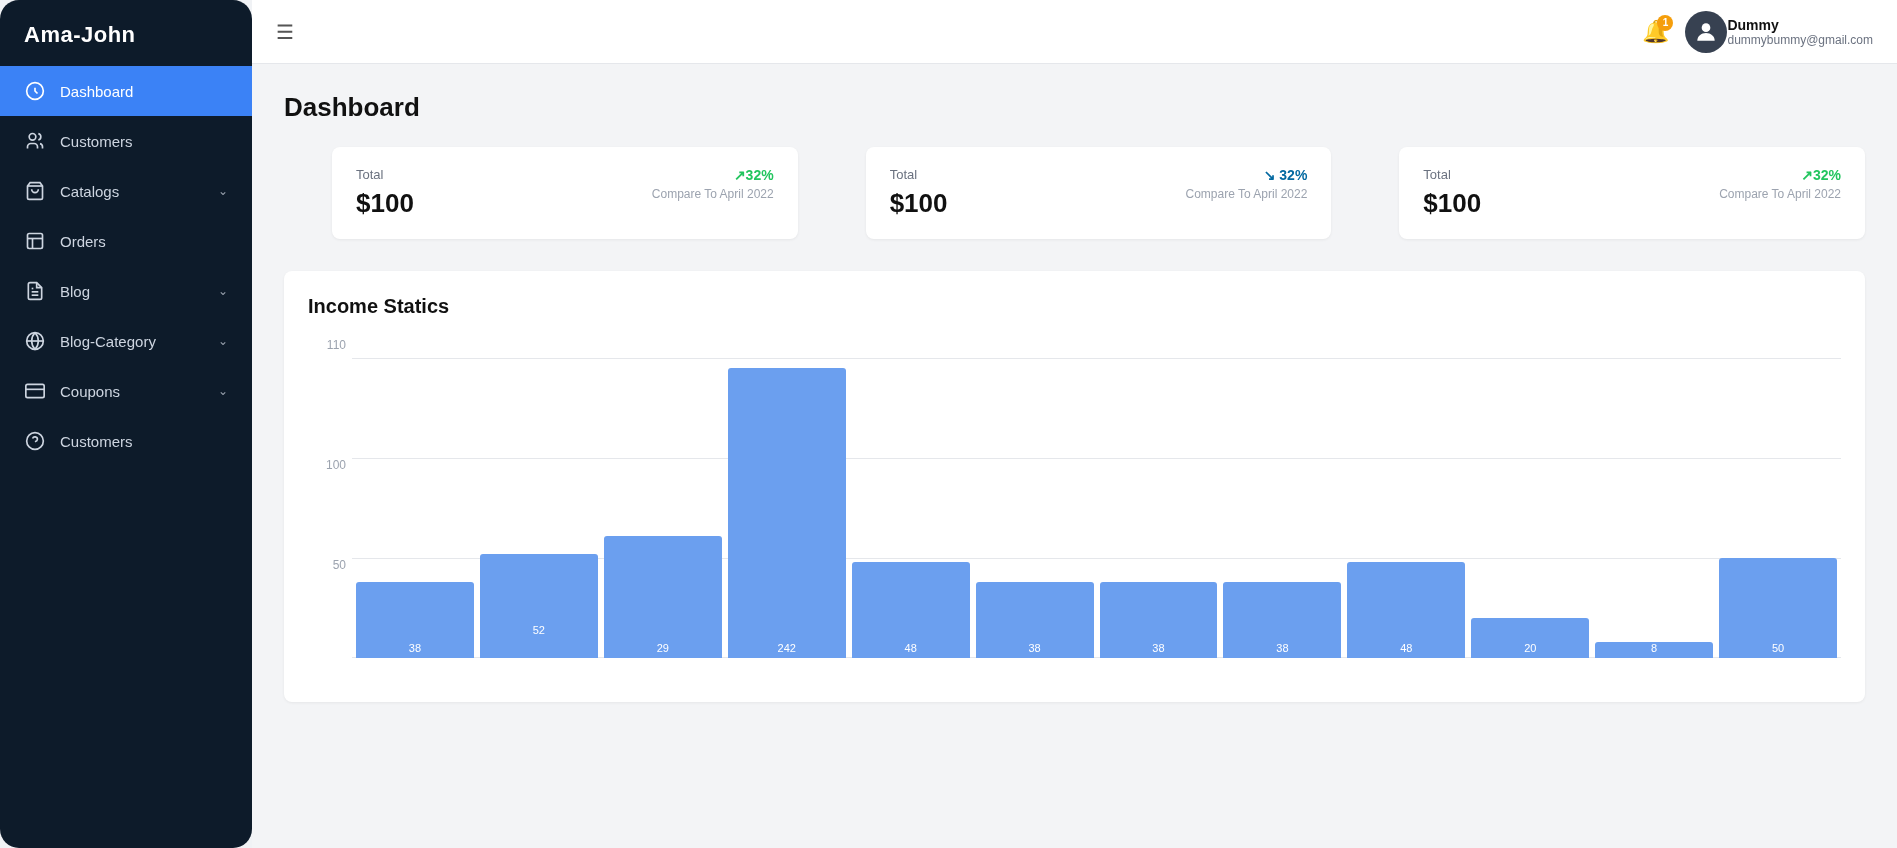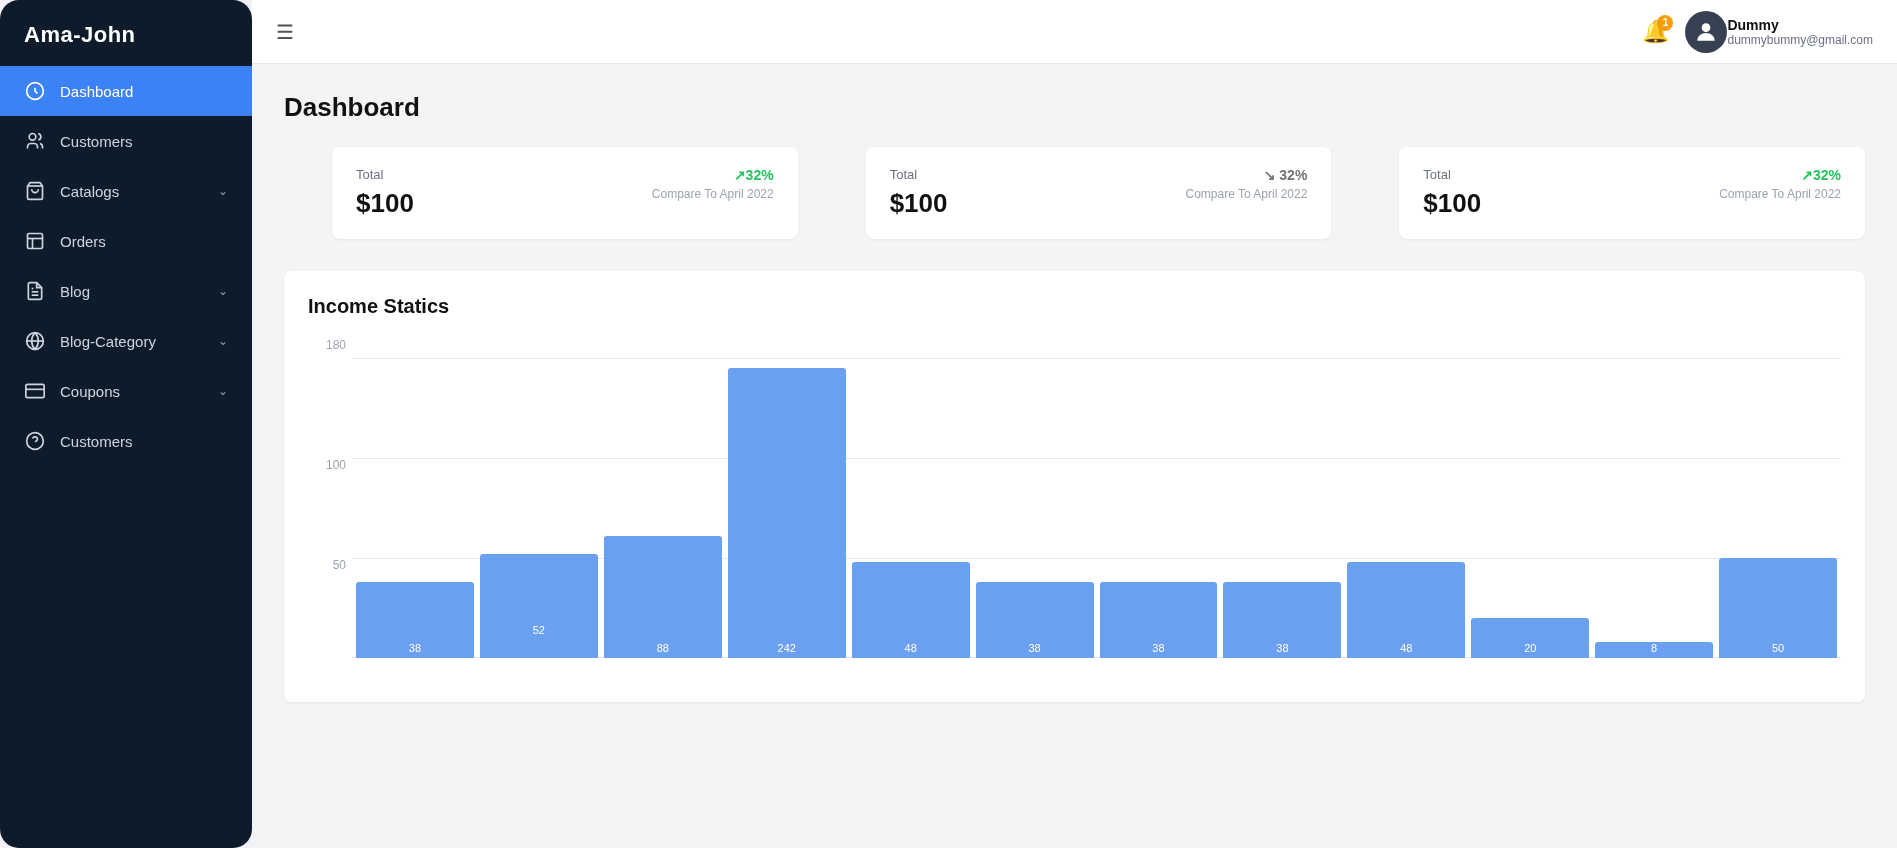--- a/index.html
+++ b/index.html
@@ -113,21 +113,21 @@
       justify-content: space-between;
       align-items: flex-start;
       box-shadow: 0 1px 3px rgba(0,0,0,0.06);
       margin-left: 48px;
     }
     .stat-left .stat-label { font-size: 13px; color: #6b7280; margin-bottom: 6px; }
     .stat-value { font-size: 26px; font-weight: 700; color: #111; }
     .stat-right { text-align: right; }
     .stat-pct { font-size: 14px; font-weight: 600; margin-bottom: 4px; }
     .stat-pct.up { color: #22c55e; }
-    .stat-pct.down { color: #737373; }
+    .stat-pct.down { color: #0369a1; }
     .stat-compare { font-size: 12px; color: #9ca3af; }
 
     
     .chart-section {
       background: #fff;
       border-radius: 8px;
       padding: 24px;
       box-shadow: 0 1px 3px rgba(0,0,0,0.06);
     }
     .chart-title { font-size: 20px; font-weight: 700; color: #111; margin-bottom: 20px; }
@@ -297,21 +297,21 @@
         </div>
       </div>
     </div>
 
     <div class="chart-section">
       <h2 class="chart-title">Income Statics</h2>
       <div class="chart-container" id="chart-container">
   <div style="position:relative; width:100%; height:320px; padding-left:44px; padding-bottom:0;">
 
     <div style="position:absolute;left:0;top:0;bottom:0;width:44px;display:flex;flex-direction:column;justify-content:flex-start;pointer-events:none;">
-      <span style="font-size:12px;color:#9ca3af;position:absolute;top:0;right:6px;">180</span>
+      <span style="font-size:12px;color:#9ca3af;position:absolute;top:0;right:6px;">110</span>
       <span style="font-size:12px;color:#9ca3af;position:absolute;top:37.5%;right:6px;">100</span>
       <span style="font-size:12px;color:#9ca3af;position:absolute;top:68.75%;right:6px;">50</span>
     </div>
 
     <div style="position:absolute;left:44px;right:0;top:6.25%;border-top:1px solid #e5e7eb;"></div>
     <div style="position:absolute;left:44px;right:0;top:37.5%;border-top:1px solid #e5e7eb;"></div>
     <div style="position:absolute;left:44px;right:0;top:68.75%;border-top:1px solid #e5e7eb;"></div>
     <div style="position:absolute;left:44px;right:0;bottom:0;border-top:1px solid #e5e7eb;"></div>
 
     <div id="bars-container" style="position:absolute;left:44px;right:0;top:0;bottom:0;display:flex;align-items:flex-start;gap:6px;padding:0 4px;">
@@ -320,21 +320,21 @@
                   <span style="position: absolute; bottom: 4px; font-size: 11px; color: rgb(255, 255, 255); font-weight: 500; white-space: nowrap;">38</span>
                 </div>
               </div>
               <div style="flex: 1 1 0%; display: flex; flex-direction: column; align-items: center; justify-content: flex-end; height: 100%;">
                 <div style="background: rgb(107, 159, 239); width: 100%; height: 32.5%; border-radius: 3px 3px 0px 0px; position: relative; display: flex; align-items: flex-end; justify-content: center; min-height: 4px;">
                   <span style="position: absolute; bottom: 22px; font-size: 11px; color: rgb(255, 255, 255); font-weight: 500; white-space: nowrap;">52</span>
                 </div>
               </div>
               <div style="flex: 1 1 0%; display: flex; flex-direction: column; align-items: center; justify-content: flex-end; height: 100%;">
                 <div style="background: rgb(107, 159, 239); width: 100%; height: 38.125%; border-radius: 3px 3px 0px 0px; position: relative; display: flex; align-items: flex-end; justify-content: center; min-height: 4px;">
-                  <span style="position: absolute; bottom: 4px; font-size: 11px; color: rgb(255, 255, 255); font-weight: 500; white-space: nowrap;">88</span>
+                  <span style="position: absolute; bottom: 4px; font-size: 11px; color: rgb(255, 255, 255); font-weight: 500; white-space: nowrap;">29</span>
                 </div>
               </div>
               <div style="flex: 1 1 0%; display: flex; flex-direction: column; align-items: center; justify-content: flex-end; height: 100%;">
                 <div style="background: rgb(107, 159, 239); width: 100%; height: 90.625%; border-radius: 3px 3px 0px 0px; position: relative; display: flex; align-items: flex-end; justify-content: center; min-height: 4px;">
                   <span style="position: absolute; bottom: 4px; font-size: 11px; color: rgb(255, 255, 255); font-weight: 500; white-space: nowrap;">242</span>
                 </div>
               </div>
               <div style="flex: 1 1 0%; display: flex; flex-direction: column; align-items: center; justify-content: flex-end; height: 100%;">
                 <div style="background: rgb(107, 159, 239); width: 100%; height: 30%; border-radius: 3px 3px 0px 0px; position: relative; display: flex; align-items: flex-end; justify-content: center; min-height: 4px;">
                   <span style="position: absolute; bottom: 4px; font-size: 11px; color: rgb(255, 255, 255); font-weight: 500; white-space: nowrap;">48</span>

